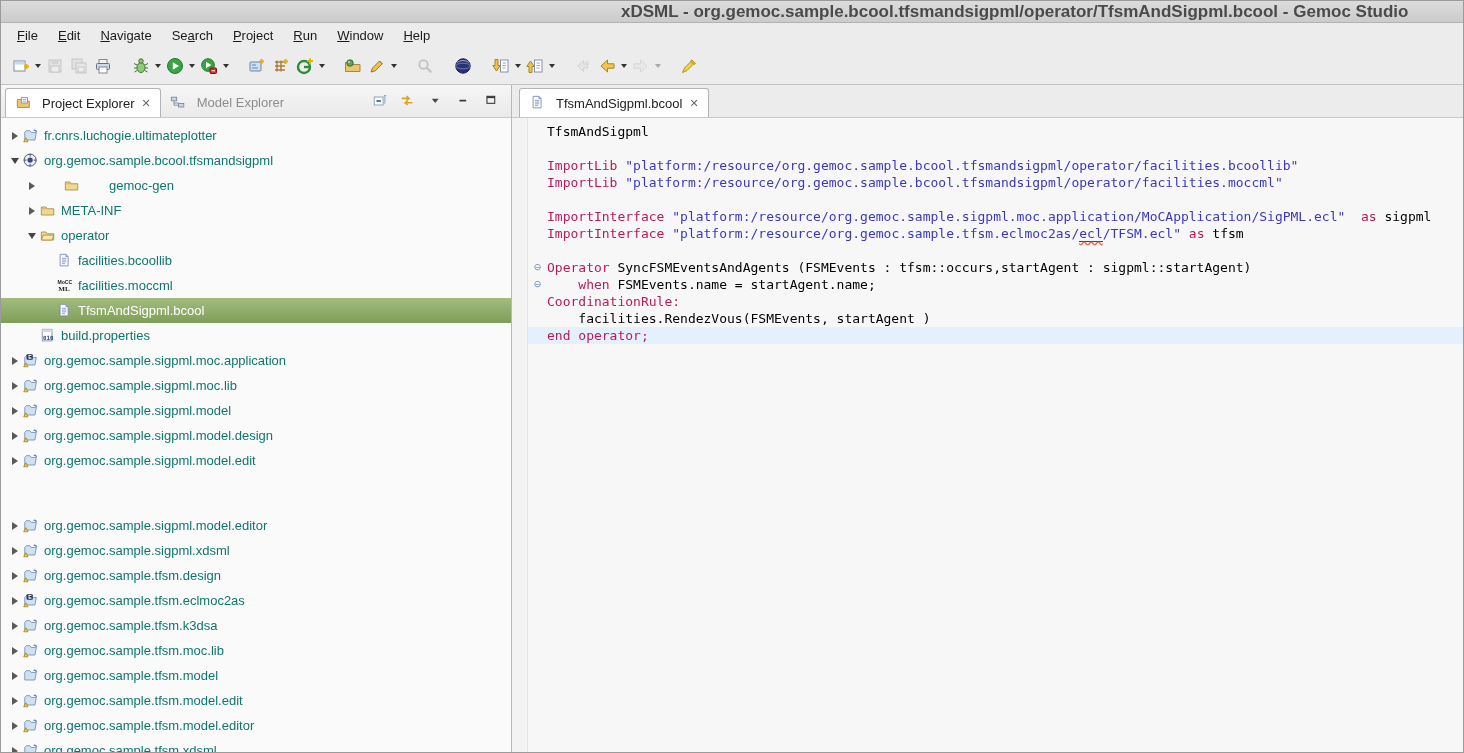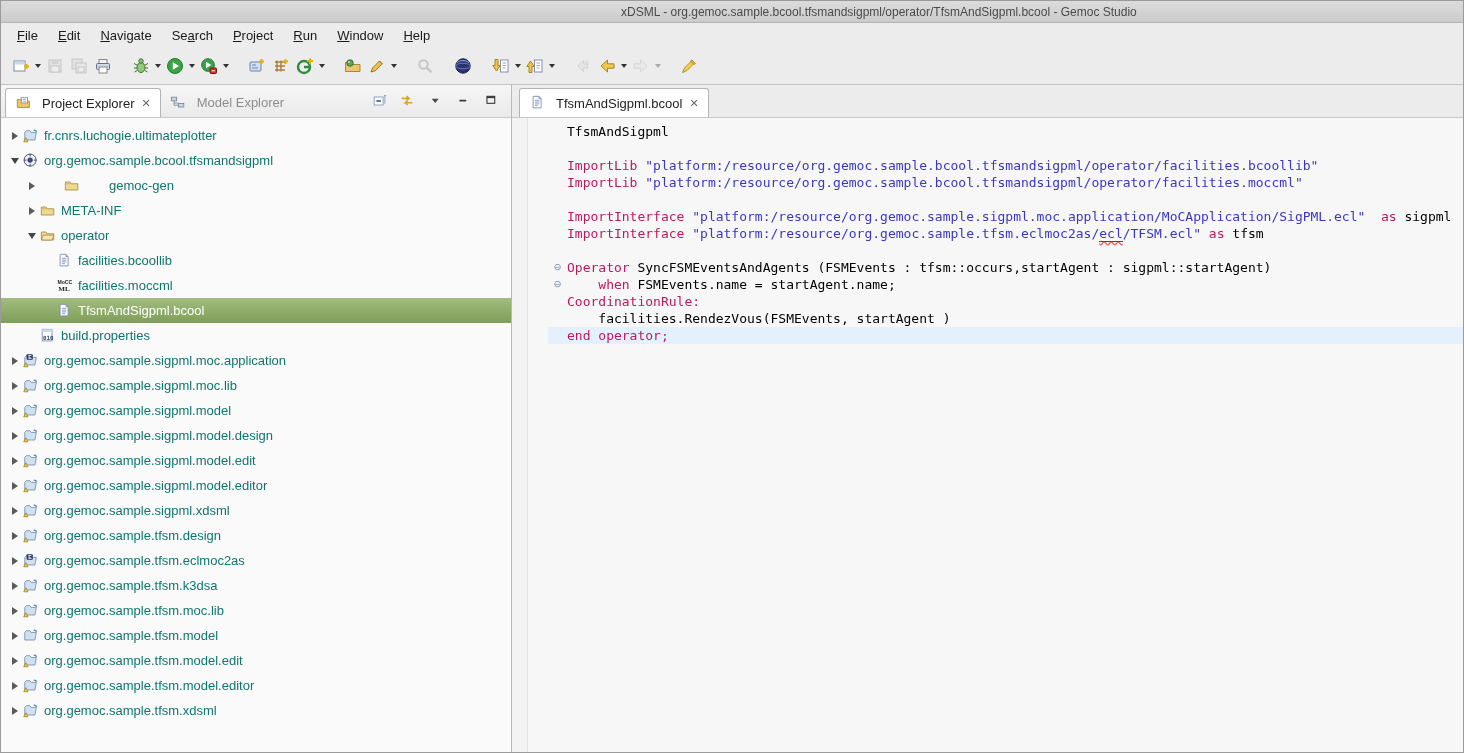--- a/index.html
+++ b/index.html
@@ -1,21 +1,21 @@
 <!DOCTYPE html>
 <html><head>
 <meta charset="utf-8">
 <style>
   * { margin:0; padding:0; box-sizing:border-box; }
   html,body { width:1464px; height:753px; overflow:hidden; font-family:"Liberation Sans",sans-serif; background:#ececec; }
   .window { width:1464px; height:753px; display:flex; flex-direction:column; border:1px solid #9b9b9b; }
 
   .titlebar { height:22px; flex:none; background:linear-gradient(#dcdcdc,#cbcbcb); border-bottom:1px solid #b2b2b2;
               display:flex; align-items:center; }
-  .titlebar .title { font-size:12px; font-weight:normal; color:#4a4a4a; white-space:nowrap; margin-left:620px; }
+  .titlebar .title { font-size:17px; font-weight:bold; color:#4a4a4a; white-space:nowrap; margin-left:620px; }
 
   .menubar { height:25px; flex:none; background:#ececec; display:flex; align-items:center; padding-left:6px; }
   .menu-item { font-size:13px; color:#1a1a1a; padding:3px 10px; cursor:default; }
   .menu-item u { text-decoration:underline; }
 
   .toolbar { height:37px; flex:none; background:#ececec; border-bottom:1px solid #c3c3c3; display:flex; align-items:center; padding-left:8px; }
   .tbtn { display:flex; align-items:center; padding:2px 2px; border-radius:3px; }
   .tbtn.gap { margin-left:14px; }
   .tbtn .ticon { width:20px; height:20px; display:flex; align-items:center; justify-content:center; }
   .tbtn.disabled { opacity:.45; filter:grayscale(1); }
@@ -42,21 +42,21 @@
   .tw.expanded::before { content:''; border-top:6px solid #444; border-left:4.5px solid transparent; border-right:4.5px solid transparent; }
   .ticon16 { width:17px; height:16px; flex:none; margin-right:5px; display:flex; align-items:center; justify-content:center; }
 
   .editor { flex:1; display:flex; flex-direction:column; min-width:0; background:#f7f7f7; }
   .editor-tabstrip { height:33px; flex:none; background:#ececec; border-bottom:1px solid #c9c9c9; display:flex; align-items:flex-end; padding-left:7px; }
   .etab { display:flex; align-items:center; gap:5px; font-size:13px; color:#222; background:#fff; height:29px; padding:0 9px;
           border:1px solid #b4b4b4; border-bottom:none; border-radius:3px 3px 0 0; }
   .editor-body { flex:1; display:flex; min-height:0; position:relative; }
   .ruler { width:16px; flex:none; background:#f3f3f3; border-right:1px solid #e4e4e4; }
   .code { flex:1; padding-top:5px; font-family:"DejaVu Sans Mono",monospace; font-size:13px; line-height:17px; white-space:pre; overflow:hidden; }
-  .cline { height:17px; display:flex;margin-left:20px; }
+  .cline { height:17px; display:flex; }
   .cline.hl { background:#e4f1fc; }
   .fold { width:19px; flex:none; text-align:center; font-size:12px; line-height:16px; color:#7d9ab8; }
   .ct { flex:1; }
   .k { color:#be185d; font-weight:normal; }
   .s { color:#3b36c4; }
   .u { color:#3b36c4; border-bottom:1px solid #3b36c4; text-decoration:underline wavy #e06a4c; text-underline-offset:3px; }
 </style>
 </head>
 <body>
 
@@ -460,21 +460,21 @@
             <span class="tw collapsed"></span>
             <span class="ticon16">
               <svg width="16" height="16" viewBox="0 0 18 18">
                 <path d="M2 5l1.8-2h4l1.4 2H15l-1.6 8.5H2z" fill="#cfe0f0" stroke="#7a92b0"></path>
                 <path d="M.8 15.5L3.2 11l2.4 4.5z" fill="#f4d442" stroke="#a8861d"></path>
                 <path d="M12 2.8c1.8-.8 3 .2 3 1.6" stroke="#4a7ac0" fill="none" stroke-width="1.4"></path>
               </svg>
             </span>
             <span>org.gemoc.sample.sigpml.model.edit</span>
           </div>
-          <div class="trow" style="padding-left: 6px;">
+          <div class="trow" style="padding-left: 6px; margin-top: 40px;">
             <span class="tw collapsed"></span>
             <span class="ticon16">
               <svg width="16" height="16" viewBox="0 0 18 18">
                 <path d="M2 5l1.8-2h4l1.4 2H15l-1.6 8.5H2z" fill="#cfe0f0" stroke="#7a92b0"></path>
                 <path d="M.8 15.5L3.2 11l2.4 4.5z" fill="#f4d442" stroke="#a8861d"></path>
                 <path d="M12 2.8c1.8-.8 3 .2 3 1.6" stroke="#4a7ac0" fill="none" stroke-width="1.4"></path>
               </svg>
             </span>
             <span>org.gemoc.sample.sigpml.model.editor</span>
           </div>

